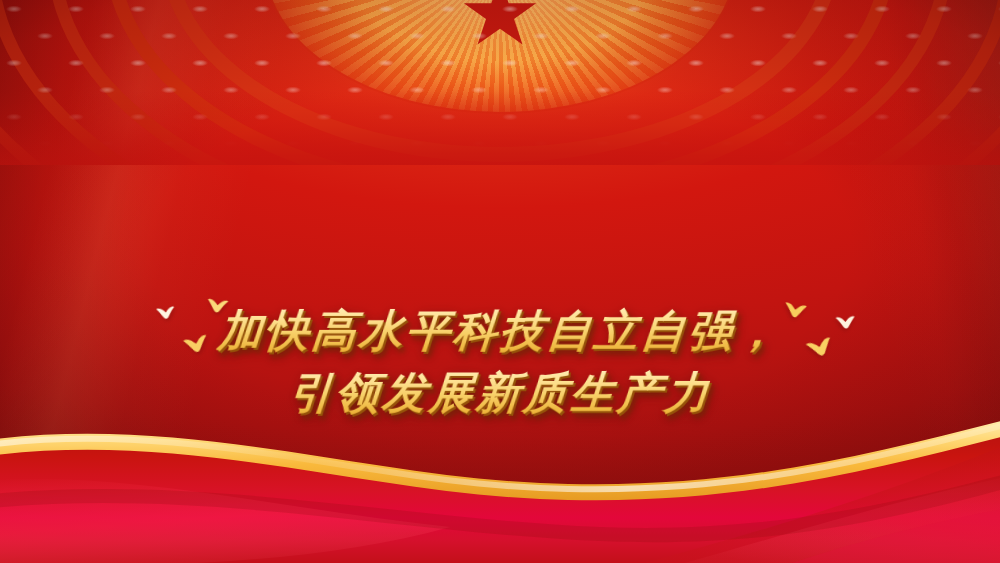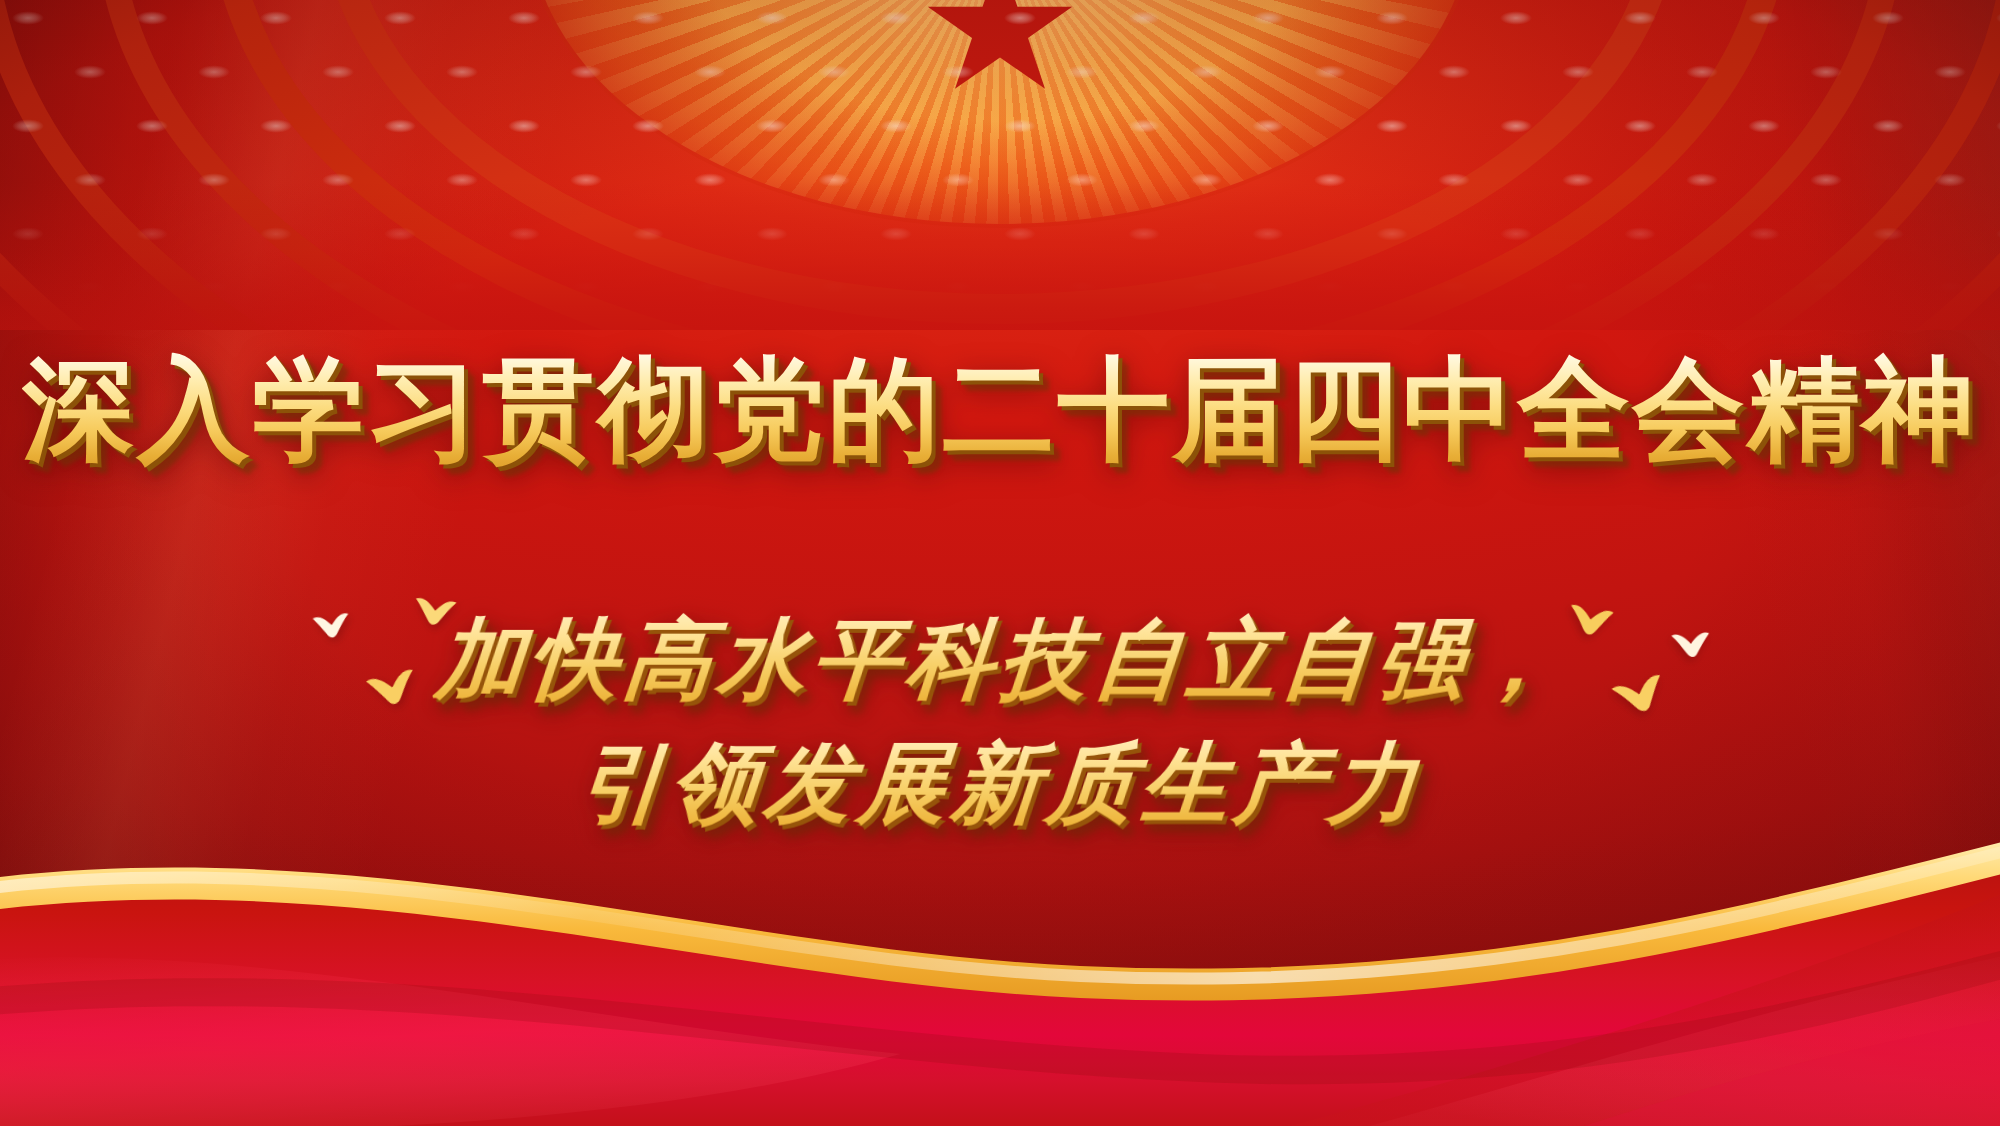--- a/index.html
+++ b/index.html
@@ -251,23 +251,20 @@
     </div>
 
     <div class="star"></div>
 
     <div class="dots"></div>
     <div class="top-band-fade"></div>
   </div>
 
   <div class="bg-vignette"></div>
 
-  <div class="title-wrap">
-    <span class="main-title">深入学习贯彻党的二十届四中全会精神</span>
-  </div>
 
   <div class="dove" style="left:156px; top:306px; transform:rotate(-8deg);">
     <svg width="20" height="15" viewBox="0 0 40 30">
       <path d="M2 4 C9 1 15 7 20 13 C25 7 31 1 38 4 C33 9 29 15 25 21 C22 26 18 27 15 23 C11 17 7 10 2 4 Z" fill="#fff6e2"></path>
     </svg>
   </div>
   <div class="dove" style="left:183px; top:335px; transform:rotate(-14deg);">
     <svg width="27" height="20" viewBox="0 0 40 30">
       <path d="M2 4 C9 1 15 7 20 13 C25 7 31 1 38 4 C33 9 29 15 25 21 C22 26 18 27 15 23 C11 17 7 10 2 4 Z" fill="#f9cf63"></path>
     </svg>

